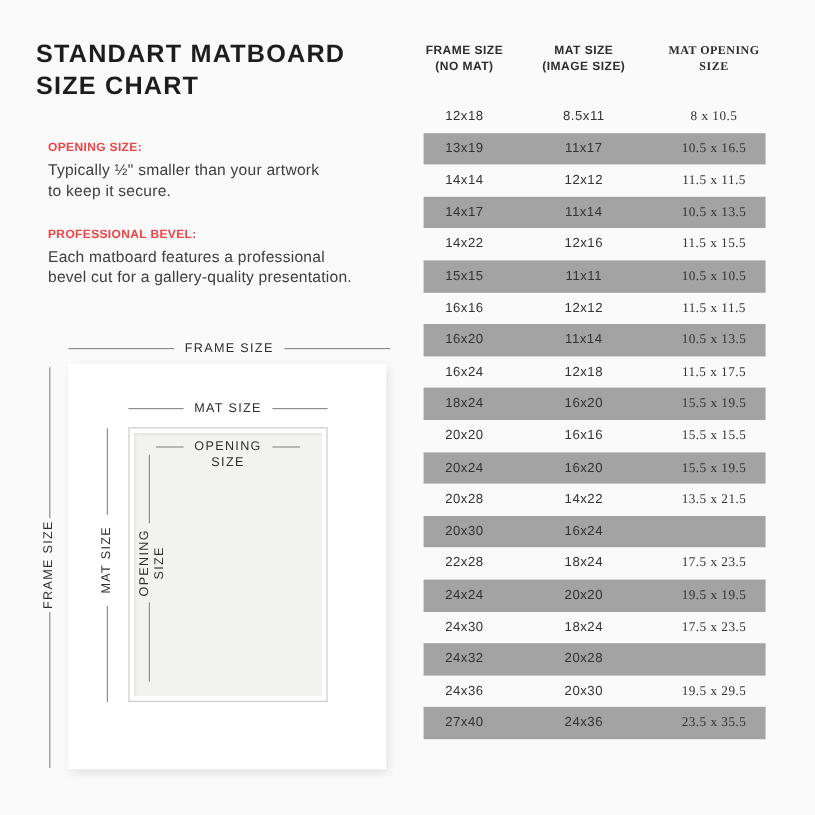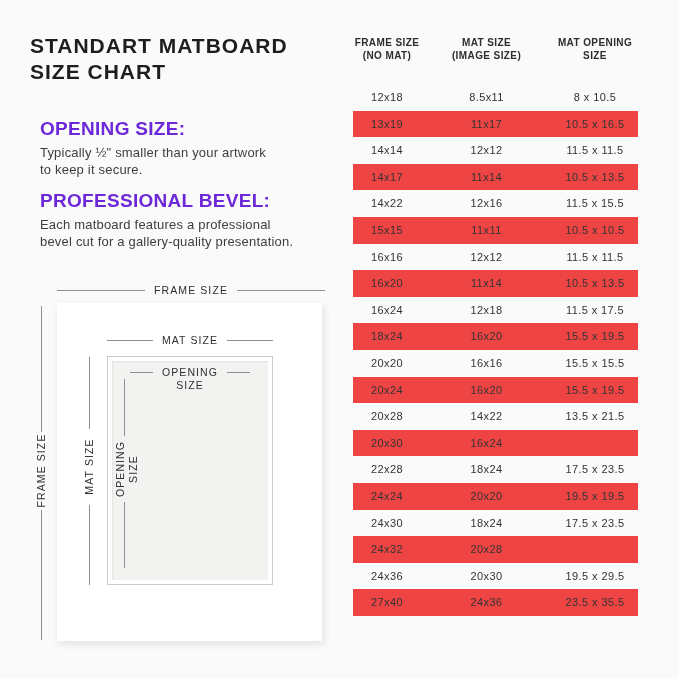--- a/index.html
+++ b/index.html
@@ -11,21 +11,21 @@
   }
   
   .title{
     position:absolute; left:30px; top:33px;
     font-size:21px; font-weight:700; line-height:26px;
     letter-spacing:1px; color:#1d1d1d;
   }
   .sec{position:absolute; left:40px; width:300px;}
   .sec-opening{top:118px;}
   .sec-bevel{top:190px;}
-  .sec-h{font-size:19px; font-weight:700; letter-spacing:.3px; color:#6d28d9; margin-bottom:5px;}
+  .sec-h{font-size:10px; font-weight:700; letter-spacing:.3px; color:#ef4444; margin-bottom:5px;}
   .sec-b{font-size:13px; line-height:16.5px; letter-spacing:.2px; color:#3e3e3e;}
   
   .frame-rect{
     position:absolute; left:57px; top:303px; width:265px; height:338px;
     background:#ffffff; box-shadow:2px 3px 8px rgba(0,0,0,0.10);
   }
   .mat-rect{
     position:absolute; left:107px; top:356px; width:166px; height:229px;
     background:#ffffff; border:1px solid #cccccb; box-sizing:border-box;
   }
@@ -47,24 +47,24 @@
     font-size:10.5px; letter-spacing:1.1px; color:#2f2f2f;
     line-height:13px; text-align:center; white-space:nowrap;
   }
   
   .table{position:absolute; left:353px; top:37px; width:285px;}
   .thead{display:flex; height:25px;}
   .th{
     text-align:center; font-size:10px; font-weight:700;
     line-height:12.5px; letter-spacing:.4px; color:#2d2d2d;
   }
-  .c1{width:68px;} .c2{width:131px;} .c3{width:86px;}
+  .c1{width:68px;} .c2{width:131px;} .c3{width:86px;font-family:Liberation Serif, serif;}
   .tbody{margin-top:22px;}
   .tr{display:flex; height:26.6px;}
-  .tr.alt{background:#ef4444;}
+  .tr.alt{background:#a3a3a3;}
   .td{
     text-align:center; font-size:11px; letter-spacing:.4px;
     line-height:26.6px; color:#333; white-space:nowrap;
   }
 </style>
 </head>
 <body>
 
 <div class="page">
 

